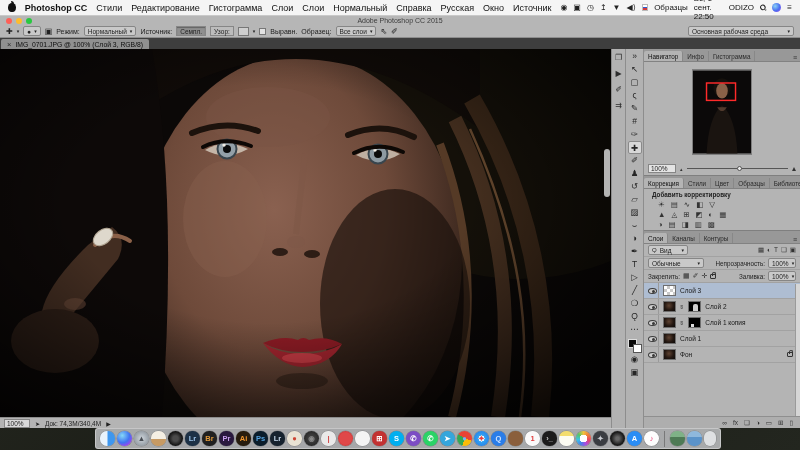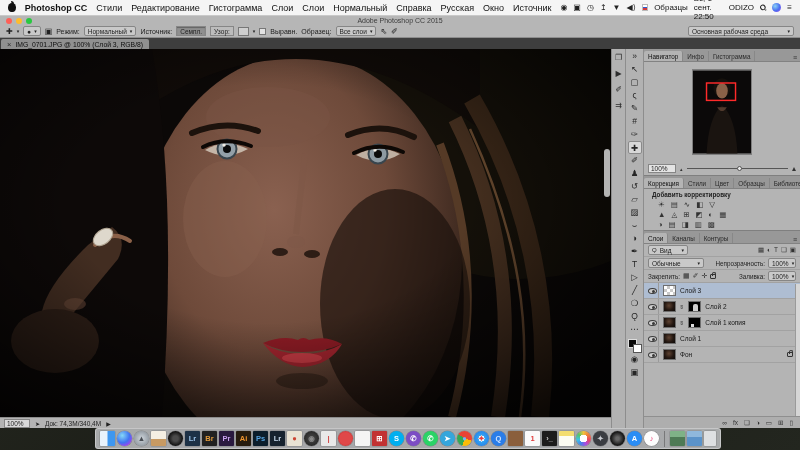--- a/index.html
+++ b/index.html
@@ -146,21 +146,21 @@
              align-items:center; justify-content:flex-end; gap:6px; padding:0 7px;
              font-size:6.5px; color:#333; }
   .lscroll { position:absolute; right:0; top:53px; bottom:12px; width:5px; background:#d6d6d6;
              border-left:1px solid #9a9a9a; }
 
   
   .dock { position:absolute; bottom:1px; left:50%; transform:translateX(calc(-50% + 8px));
           height:21px; background:rgba(206,208,211,0.78); border:1px solid rgba(255,255,255,.35);
           border-radius:3px; display:flex; align-items:center; padding:0 4px; gap:2px; z-index:40; }
   .dock-item { width:15px; height:15px; flex:none; display:flex; align-items:center;
-               justify-content:center; font-size:7.5px; font-weight:bold; border-radius:1px;
+               justify-content:center; font-size:7.5px; font-weight:bold; border-radius:7px;
                box-shadow:0 0 0 0.5px rgba(0,0,0,.2); }
   .dock-item.r { border-radius:50%; }
   .dock-item.sep { width:1px; height:16px; background:rgba(80,80,80,.55); box-shadow:none;
                    border-radius:0; margin:0 3px; }
   .dock-item.trash { width:12px; }
 </style>
 </head>
 <body>
 
 <div class="screen">

